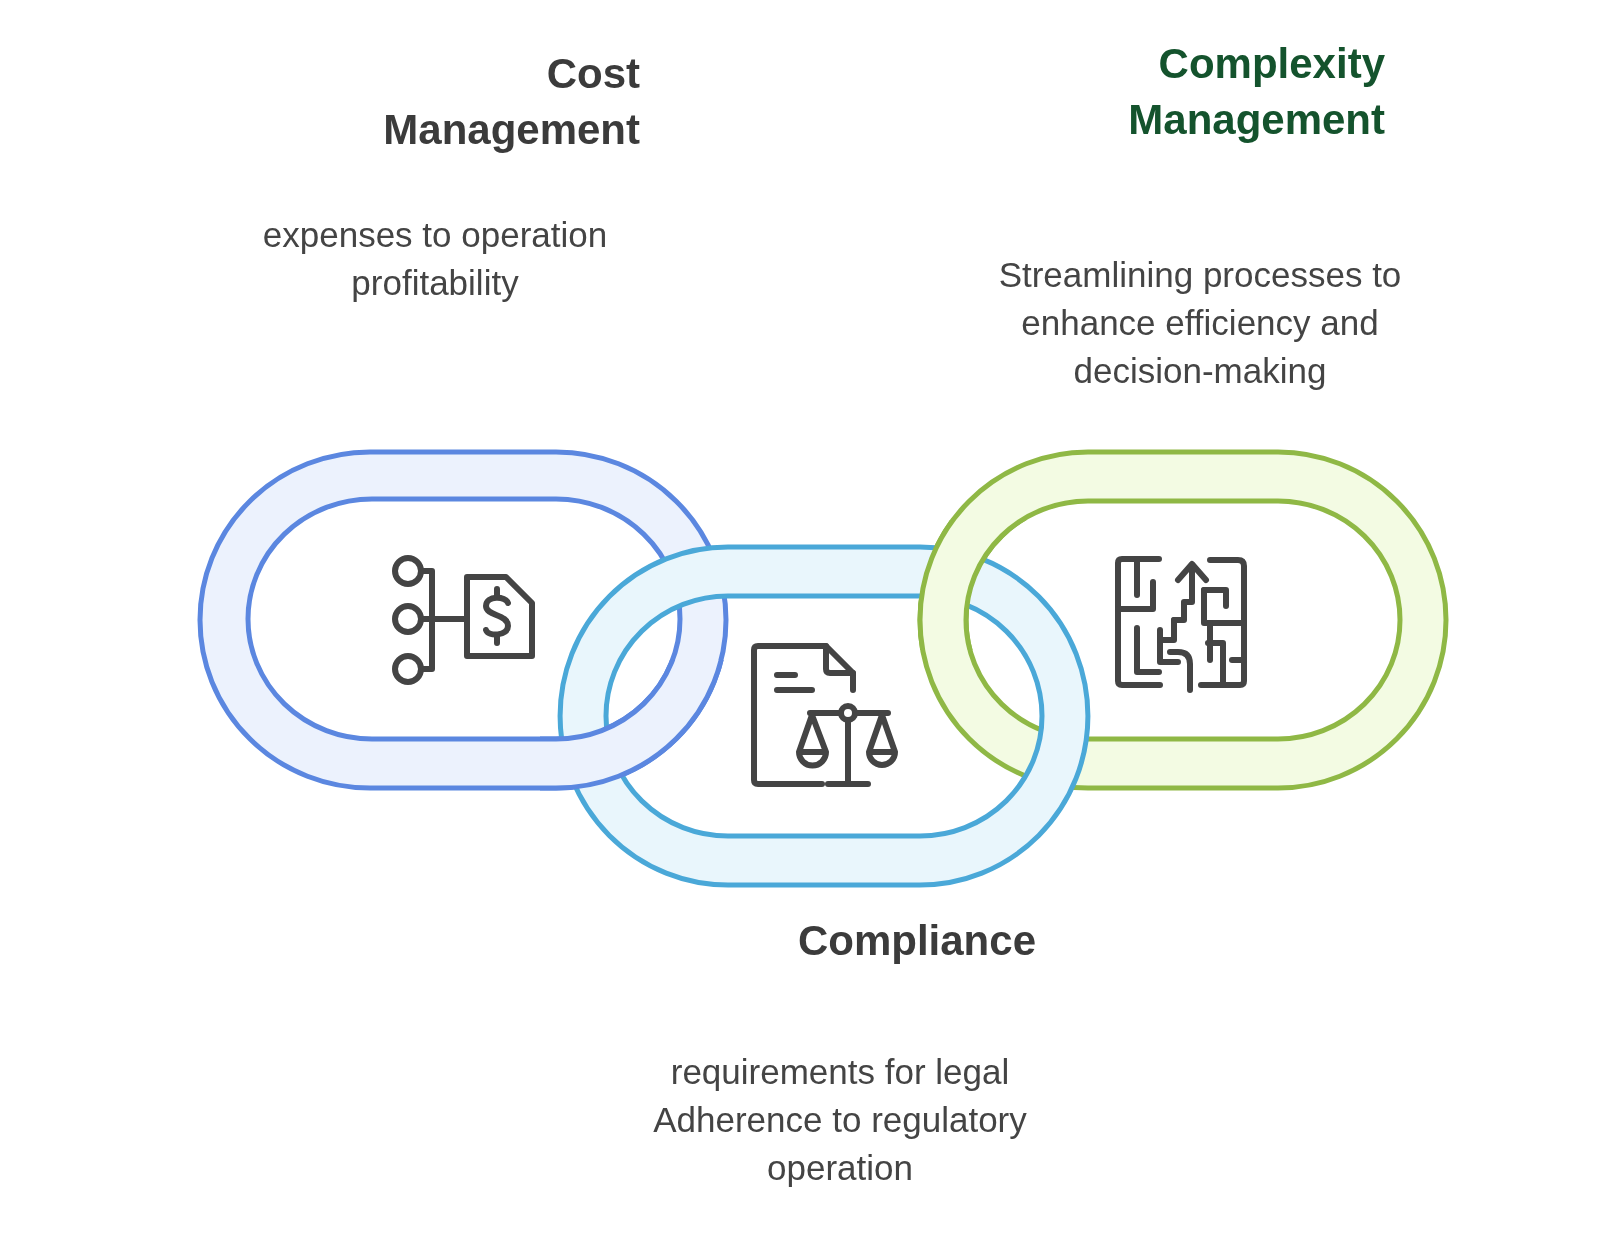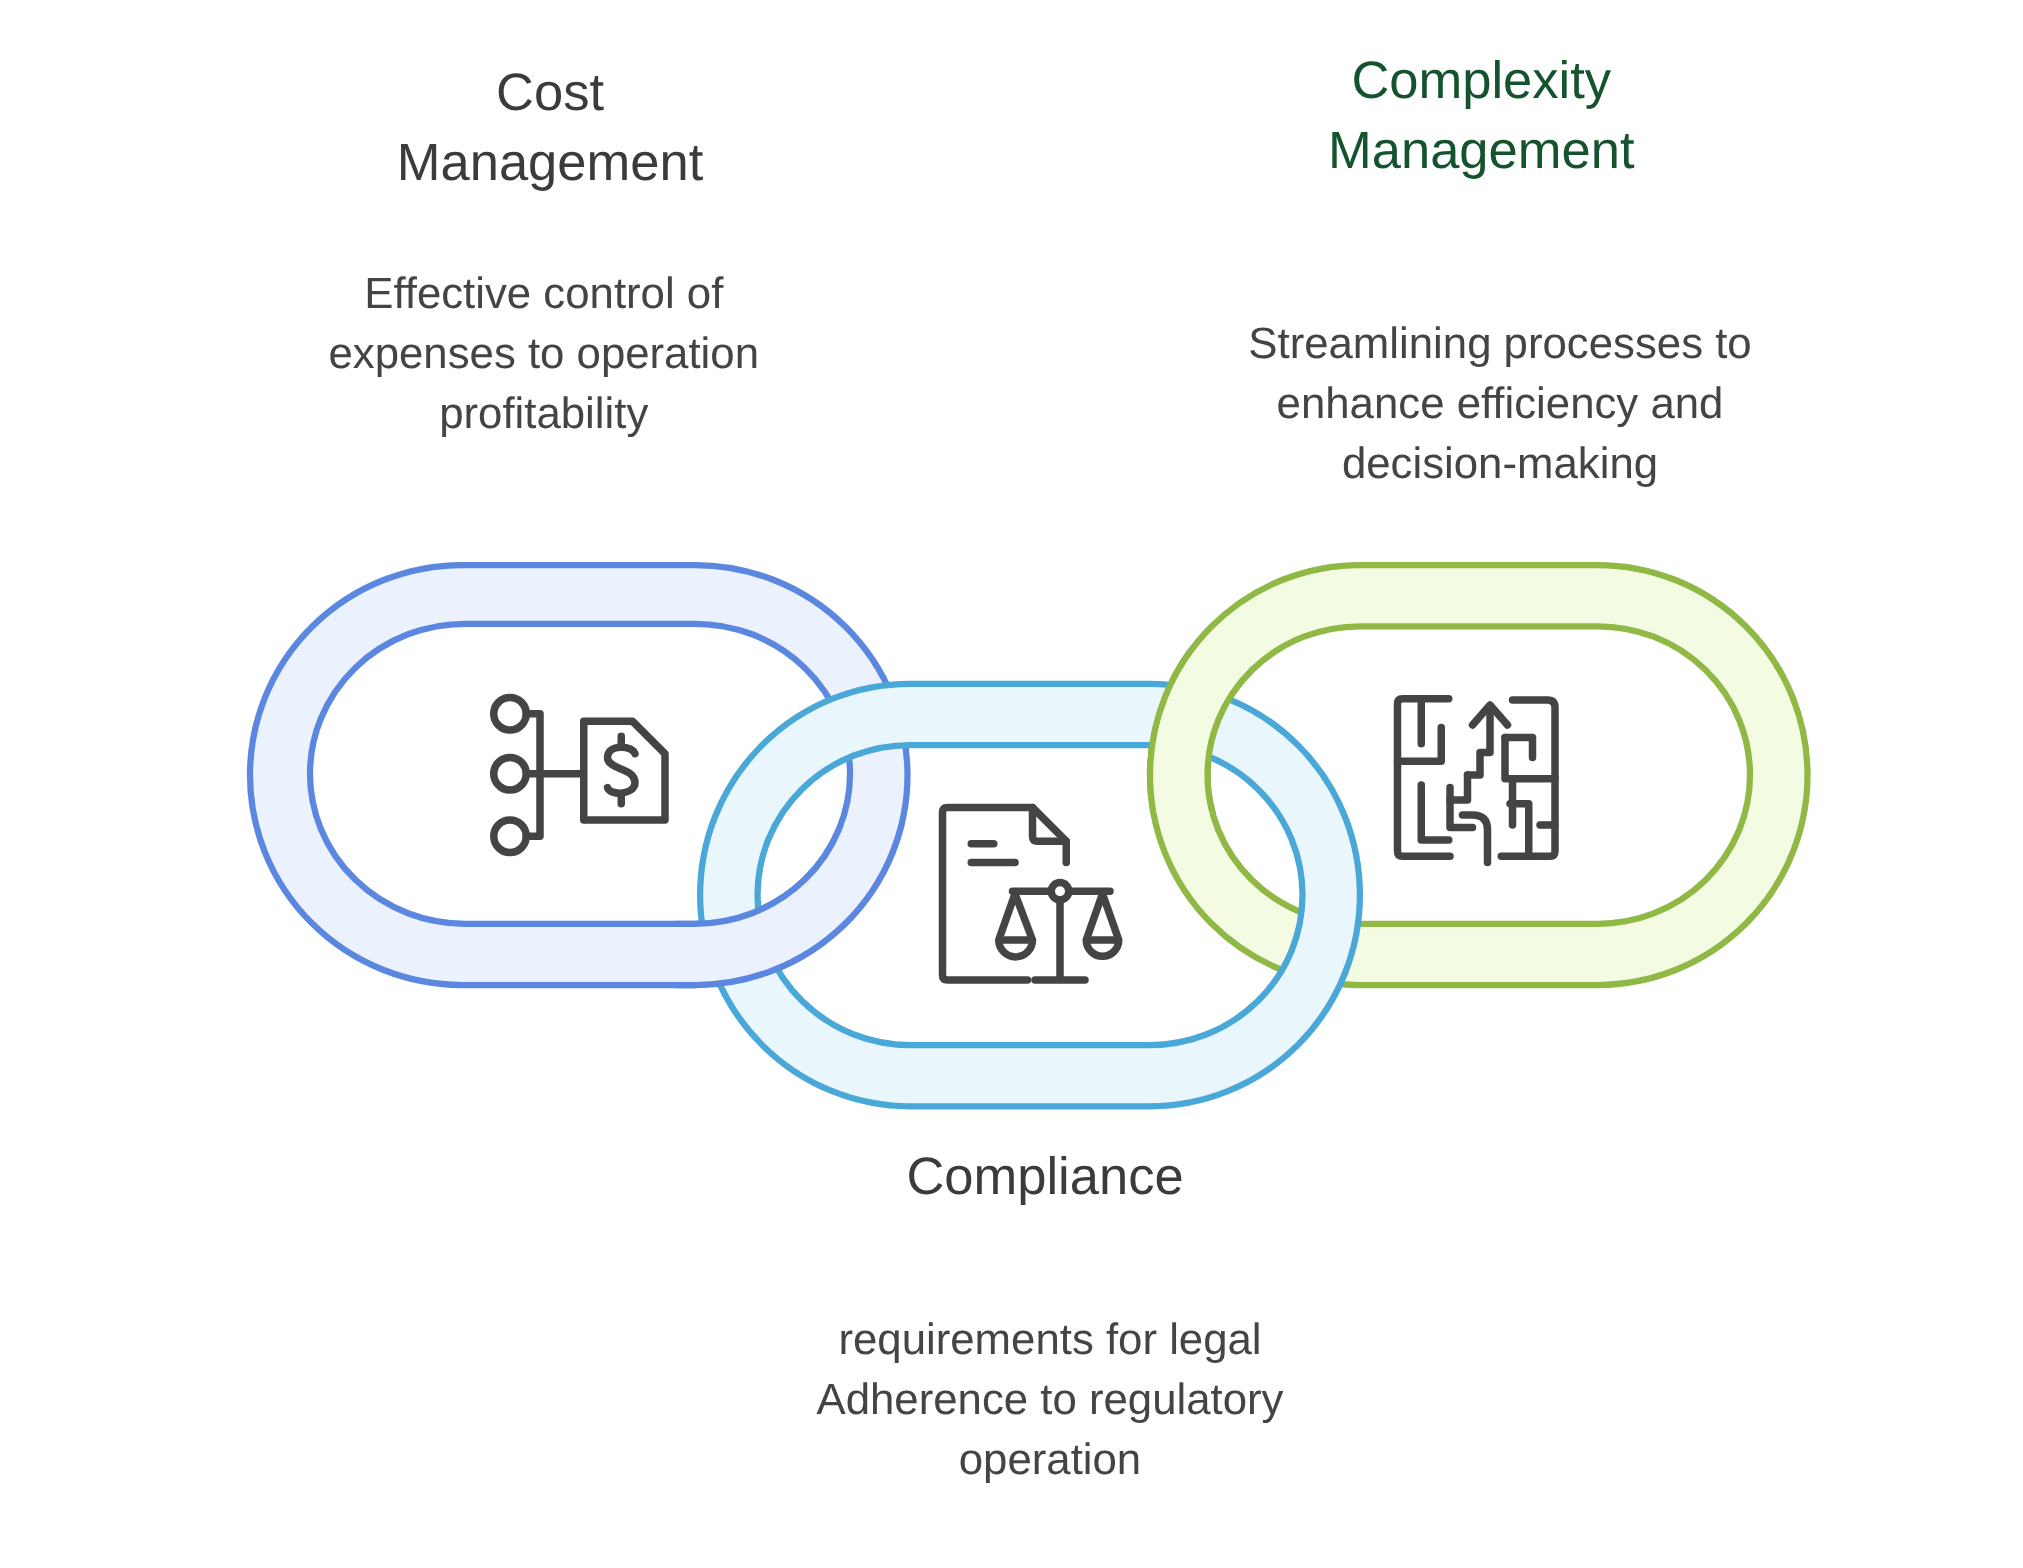--- a/index.html
+++ b/index.html
@@ -1,32 +1,31 @@
 <!DOCTYPE html>
 <html><head>
 <meta charset="utf-8">
 <style>
   html, body { margin: 0; padding: 0; background: #ffffff; }
   body { width: 1618px; height: 1254px; position: relative; overflow: hidden;
          font-family: "Liberation Sans", sans-serif; }
-  .title { position: absolute; text-align: center; font-weight: normal; font-size: 42px;
+  .title { position: absolute; text-align: right; font-weight: bold; font-size: 42px;
            line-height: 56px; color: #3b3b3b; }
   .title.dark { color: #14532d; }
   .desc { position: absolute; text-align: center; font-size: 35px; line-height: 48px; color: #444444; }
   svg.diagram { position: absolute; left: 0; top: 0; }
 </style>
 </head>
 <body>
 
 <div class="title" style="left:240px; top:46px; width:400px;">
   <div>Cost</div>
   <div>Management</div>
 </div>
 <div class="desc" style="left:215px; top:211px; width:440px;">
-  <div>Effective control of</div>
   <div>expenses to operation</div>
   <div>profitability</div>
 </div>
 
 <div class="title dark" style="left:985px; top:36px; width:400px;">
   <div>Complexity</div>
   <div>Management</div>
 </div>
 <div class="desc" style="left:950px; top:211px; width:500px;margin-top:40px;">
   <div>Streamlining processes to</div>

